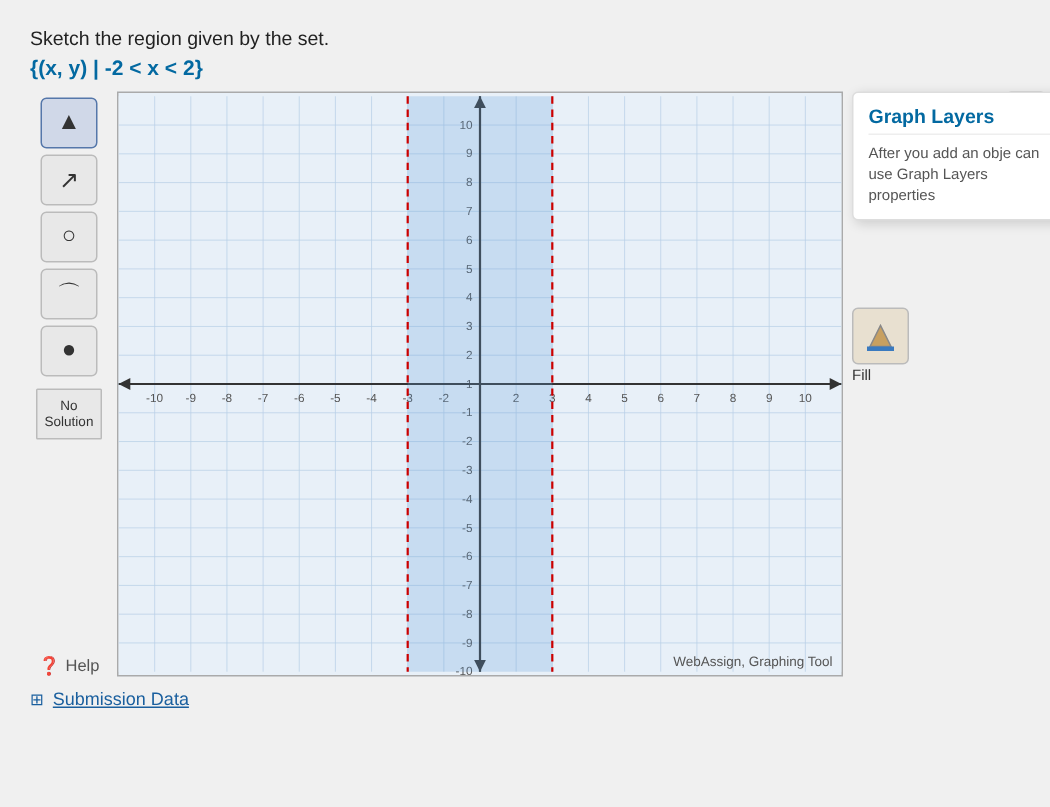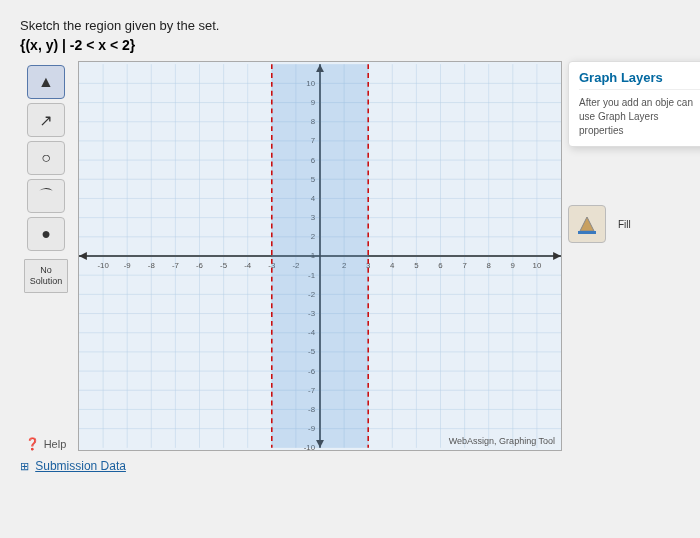--- a/index.html
+++ b/index.html
@@ -20,21 +20,21 @@
     }
 
     .problem-text {
       font-size: 13px;
       color: #222;
       margin-bottom: 4px;
     }
 
     .set-notation {
       font-size: 14px;
-      color: #000000;
+      color: #0369a1;
       font-weight: bold;
       margin-bottom: 8px;
     }
 
     .main-area {
       display: flex;
       flex-direction: row;
       gap: 6px;
     }
 
@@ -127,23 +127,22 @@
       border-radius: 4px;
       display: flex;
       align-items: center;
       justify-content: center;
       cursor: pointer;
       align-self: flex-end;
     }
 
     .fill-btn {
       display: flex;
-      flex-direction: row;
-      align-items: center;
-      gap: 12px;
+      flex-direction: column;
+      gap: 2px;
       cursor: pointer;
       margin-top: 80px;
     }
 
     .fill-icon {
       width: 38px;
       height: 38px;
       background: #e8e0d0;
       border: 1px solid #bbb;
       border-radius: 4px;

